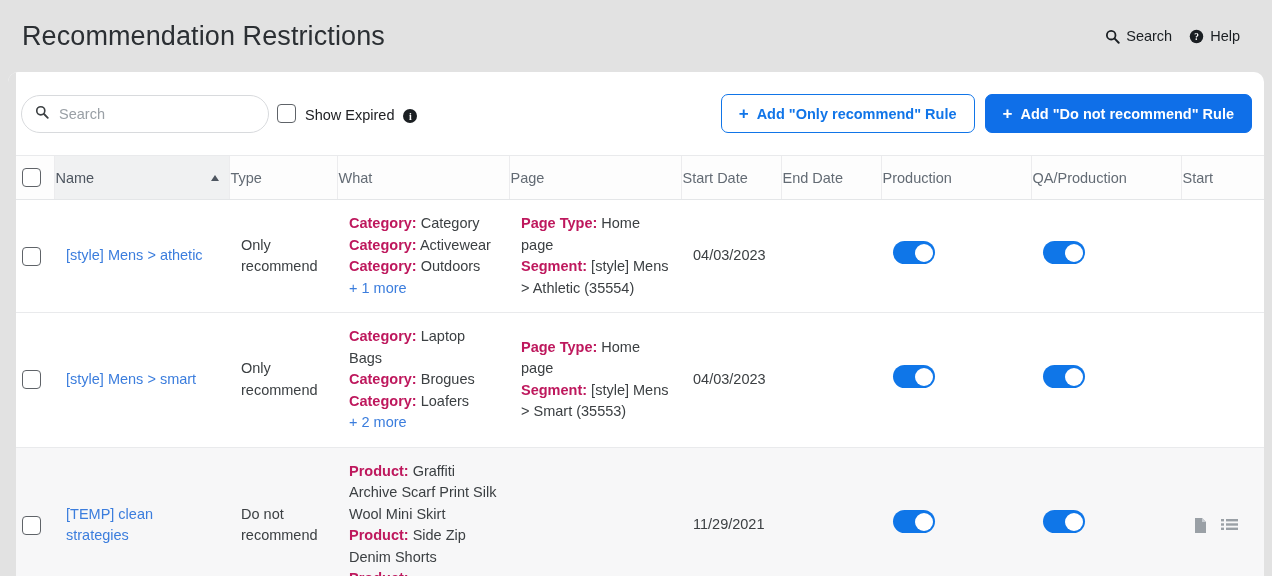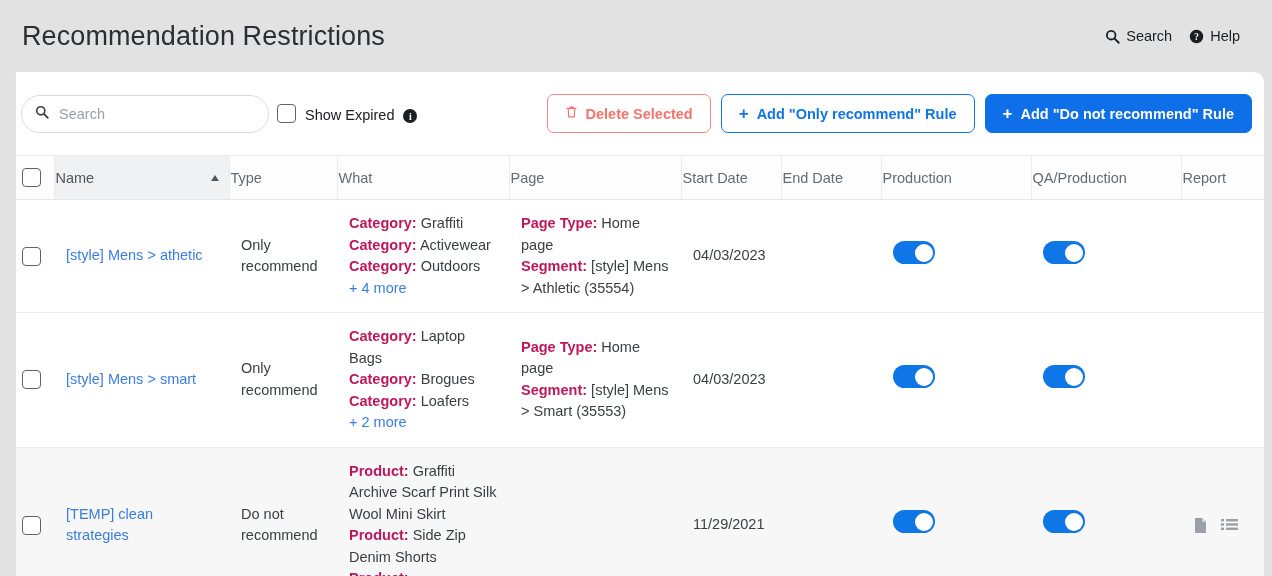--- a/index.html
+++ b/index.html
@@ -317,28 +317,20 @@
       <input class="search-input" type="text" placeholder="Search" style="">
     </div>
 
     <div class="show-expired">
       <div class="chk"></div>
       <span class="show-expired-label">Show Expired</span>
       <span class="info-icon">i</span>
     </div>
 
     <div class="btn-group">
-      <div class="btn btn-danger">
-        <span>
-          <svg width="13" height="14" viewBox="0 0 14 15" fill="none">
-            <path d="M2.2 3.6h9.6M5.3 3.6V2.2h3.4v1.4M3.4 3.6l.6 9.2h6l.6-9.2" stroke="#f5736c" stroke-width="1.25" stroke-linecap="round" stroke-linejoin="round"></path>
-          </svg>
-        </span>
-        <span>Delete Selected</span>
-      </div>
 
       <div class="btn btn-outline">
         <span class="plus">+</span>
         <span>Add "Only recommend" Rule</span>
       </div>
 
       <div class="btn btn-primary">
         <span class="plus">+</span>
         <span>Add "Do not recommend" Rule</span>
       </div>
@@ -371,32 +363,32 @@
           <th class="col-w-end">
             <span>End Date</span>
           </th>
           <th class="col-w-prod">
             <span>Production</span>
           </th>
           <th class="col-w-qa">
             <span>QA/Production</span>
           </th>
           <th class="col-w-report">
-            <span>Report</span>
+            <span>Start</span>
           </th>
         </tr>
       </thead>
       <tbody id="table-body">
           <tr>
             <td class="col-check">
               <div class="chk"></div>
             </td>
             <td class="col-w-name"><a class="name-link">[style] Mens &gt; athetic</a></td>
             <td class="col-w-type"><span>Only recommend</span></td>
-            <td class="col-w-what"><div class="kv"><b>Category:</b> <span>Graffiti</span></div><div class="kv"><b>Category:</b> <span>Activewear</span></div><div class="kv"><b>Category:</b> <span>Outdoors</span></div><span class="more-link">+ 4 more</span></td>
+            <td class="col-w-what"><div class="kv"><b>Category:</b> <span>Category</span></div><div class="kv"><b>Category:</b> <span>Activewear</span></div><div class="kv"><b>Category:</b> <span>Outdoors</span></div><span class="more-link">+ 1 more</span></td>
             <td class="col-w-where">
               <div class="kv"><b>Page Type:</b> <span>Home page</span></div>
               <div class="kv"><b>Segment:</b> <span>[style] Mens &gt; Athletic (35554)</span></div>
             </td>
             <td class="col-w-start"><span>04/03/2023</span></td>
             <td class="col-w-end"><span></span></td>
             <td class="col-w-prod"><span class="toggle"><span class="knob"></span></span></td>
             <td class="col-w-qa"><span class="toggle"><span class="knob"></span></span></td>
             <td class="col-w-report">
               <div class="report-icons"></div>

